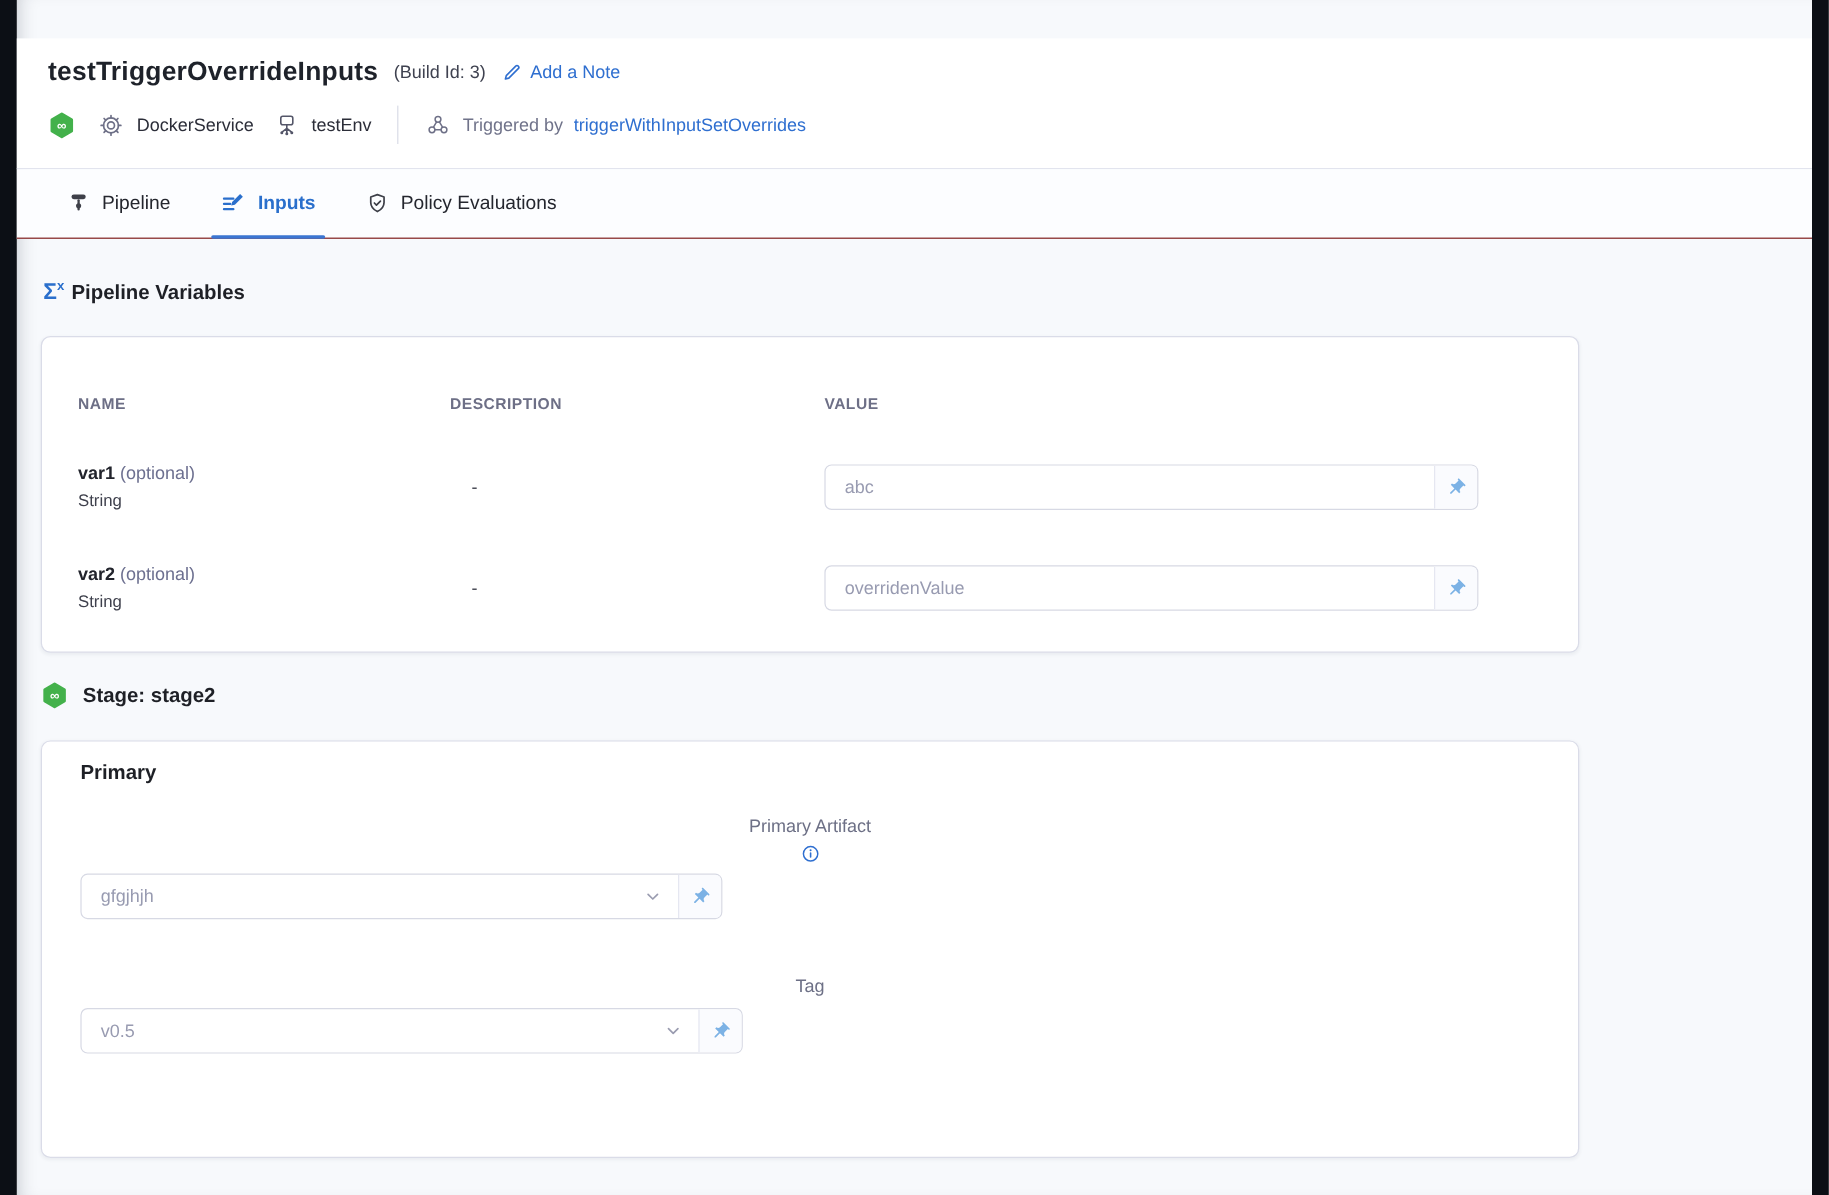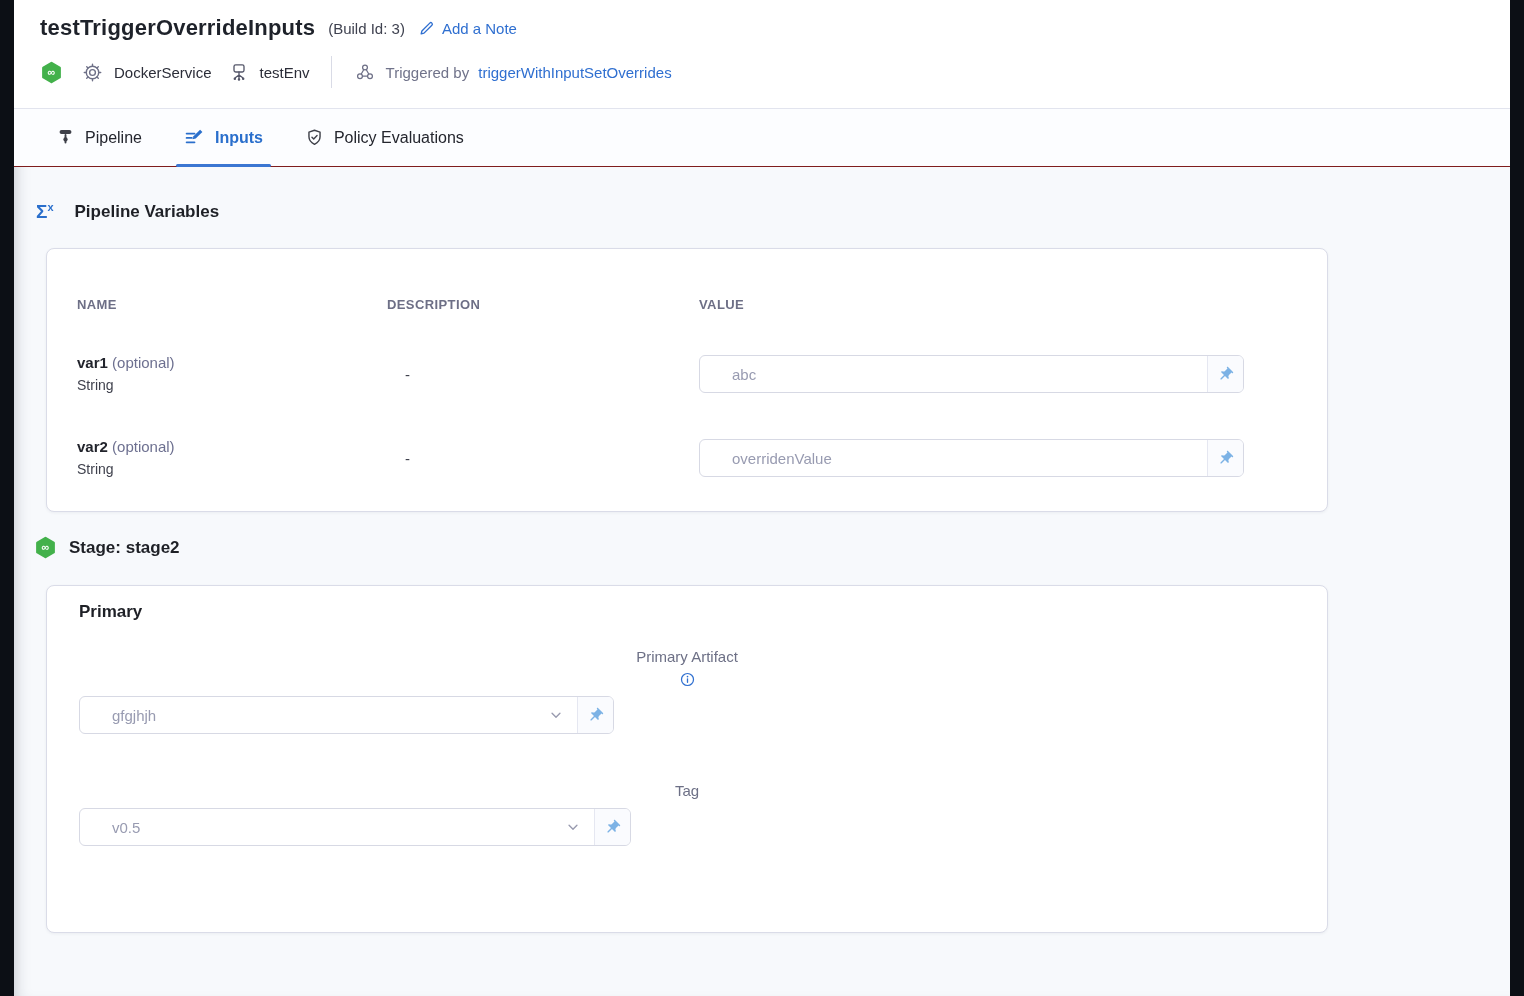--- a/index.html
+++ b/index.html
@@ -9,50 +9,50 @@
     font-family:"Liberation Sans","DejaVu Sans",sans-serif;
     -webkit-font-smoothing:antialiased;
   }
   .main{
     position:absolute;left:14px;top:0;width:1496px;height:996px;
     background:#f7f9fc;
     box-shadow:inset 12px 0 16px -12px rgba(25,31,48,.25);
   }
   
   .header{height:109px;background:#ffffff;border-bottom:1px solid #e2e4ee;box-sizing:border-box;padding-left:26px;}
-  .title-row{display:flex;align-items:center;gap:13px;padding-top:15px;}
+  .title-row{display:flex;align-items:center;gap:13px;padding-top:15px;margin-top:32px;}
   .page-title{font-size:22px;font-weight:700;color:#1e222a;letter-spacing:.2px;}
   .build-id{font-size:15px;color:#3f4250;}
   .add-note{display:flex;align-items:center;gap:7px;color:#2f6fd0;font-size:15px;font-weight:500;cursor:pointer;justify-content:space-between;}
   .meta-row{display:flex;align-items:center;margin-top:15px;gap:11px;}
   .meta-text{font-size:15px;color:#2b2d38;}
   .meta-muted{font-size:15px;color:#70738a;}
   .meta-link{font-size:15px;color:#2f6fd0;cursor:pointer;}
   .divider-v{width:1px;height:32px;background:#d9dbe6;margin:0 12px 0 10px;align-self:center;}
   .icon{display:inline-flex;align-items:center;justify-content:center;flex:none;}
   
   .tabbar{height:58px;background:#fcfdff;border-bottom:1px solid #7f1d1d;display:flex;align-items:stretch;padding-left:34px;gap:26px;box-sizing:border-box;}
   .tab{display:flex;align-items:center;gap:10px;padding:0 8px;font-size:16px;color:#24262e;position:relative;cursor:pointer;white-space:nowrap;}
   .tab.active{color:#2a6fcc;font-weight:700;}
   .tab.active::after{content:"";position:absolute;left:0;right:0;bottom:-1px;height:3px;background:#3b76d2;border-radius:2px;}
   
-  .section-head{display:flex;align-items:center;gap:21px;margin:35px 0 0 22px;font-size:17px;font-weight:700;color:#1e2026;}
+  .section-head{display:flex;align-items:center;gap:6px;margin:35px 0 0 22px;font-size:17px;font-weight:700;color:#1e2026;}
   .sigma{color:#2a6fcc;font-weight:700;font-size:19px;line-height:1;}
   .sigma sup{font-size:11px;}
-  .card{background:#fff;border:1px solid #dadce8;border-radius:8px;margin-left:32px;width:1282px;box-sizing:border-box;box-shadow:0 1px 3px rgba(40,48,70,.06);}
+  .card{background:#fff;border:1px solid #dadce8;border-radius:8px;margin-left:20px;width:1282px;box-sizing:border-box;box-shadow:0 1px 3px rgba(40,48,70,.06);}
   .card.vars{margin-top:26px;padding:48px 30px 31px 30px;}
   .vars-grid{display:grid;grid-template-columns:310px 312px 1fr;row-gap:40px;align-items:center;}
   .col-head{font-size:13px;font-weight:700;color:#6d6f86;letter-spacing:.4px;align-self:start;}
   .var-name{line-height:22px;font-size:15px;}
   .var-name b{color:#22242c;font-weight:700;}
   .var-name .opt{color:#6d7090;}
   .var-type{color:#3f414d;font-size:14px;}
   .var-desc{color:#3f414d;font-size:15px;padding-left:18px;}
   
-  .pinbox{display:flex;align-items:stretch;height:38px;border:1px solid #d7d9e4;border-radius:6px;background:#fff;overflow:hidden;box-sizing:border-box;padding-left:16px;}
+  .pinbox{display:flex;align-items:stretch;height:38px;border:1px solid #d7d9e4;border-radius:6px;background:#fff;overflow:hidden;box-sizing:border-box;}
   .pinbox .val{flex:1;display:flex;align-items:center;justify-content:space-between;padding:0 14px 0 16px;font-size:15px;color:#989bb1;min-width:0;}
   .pinbox .pin{width:35px;border-left:1px solid #e5e7f1;background:#fafbfe;display:flex;align-items:center;justify-content:center;cursor:pointer;flex:none;}
   .pinbox.w-value{width:545px;}
   .pinbox.w-artifact{width:535px;margin-top:9px;}
   .pinbox.w-tag{width:552px;margin-top:9px;}
   
   .stage-head{display:flex;align-items:center;gap:12px;margin:24px 0 0 20px;font-size:17px;font-weight:700;color:#1e2026;}
   .card.stage{margin-top:26px;padding:16px 32px 86px 32px;}
   .svc-title{font-size:17px;font-weight:700;color:#1e2026;}
   .field-label{margin-top:26px;display:flex;align-items:center;gap:7px;color:#6d7086;font-size:15px;flex-direction:column;}

